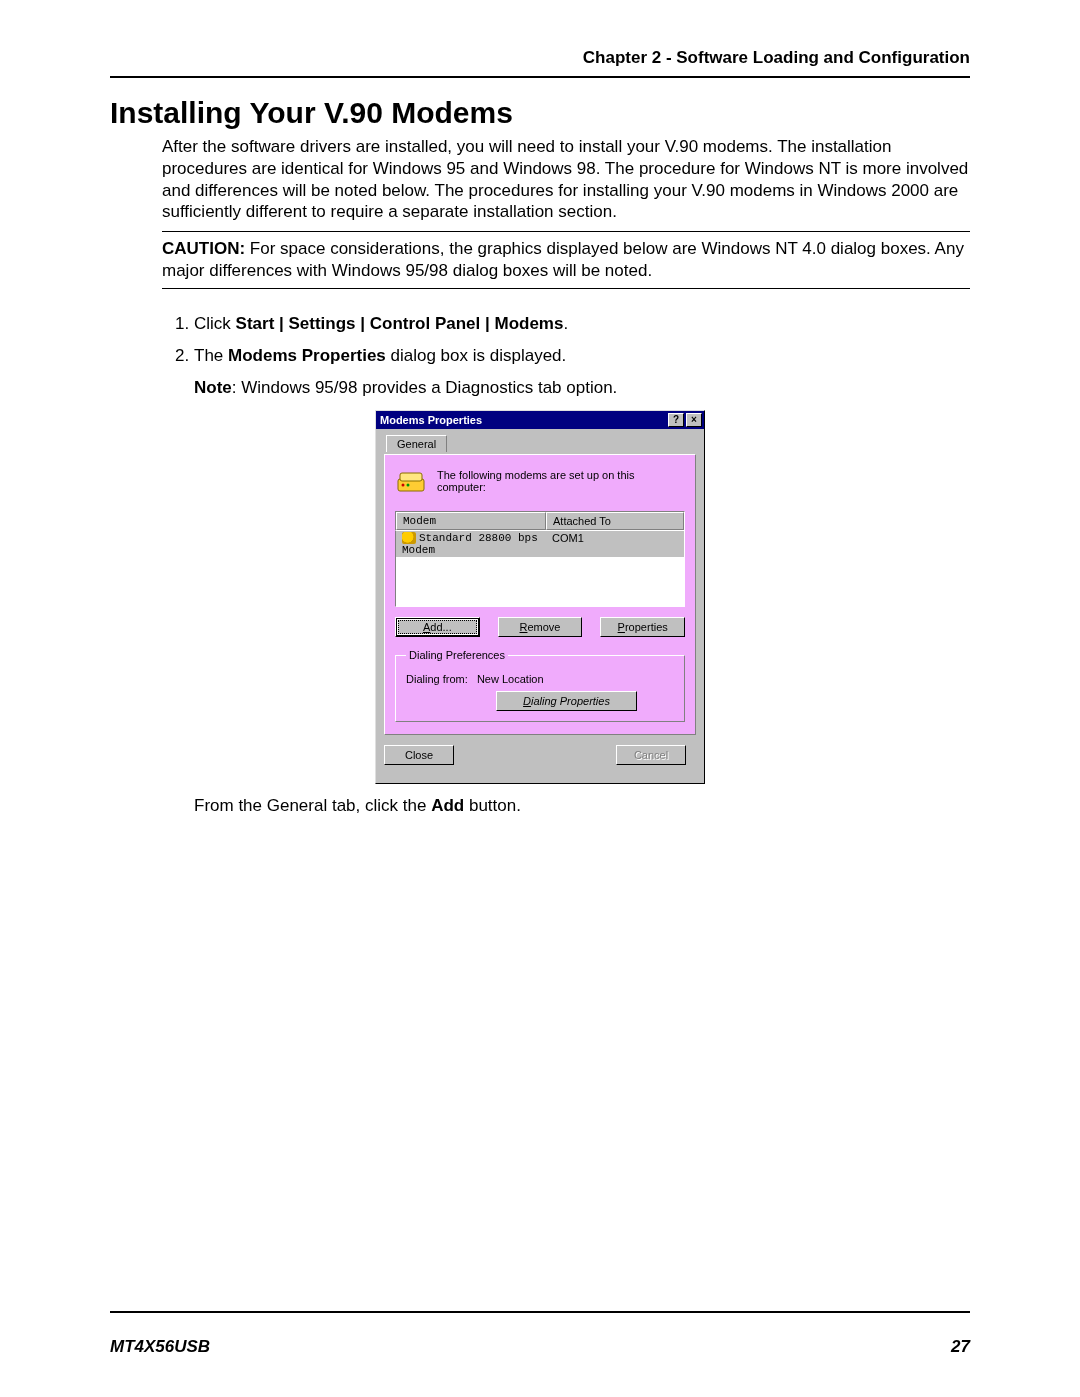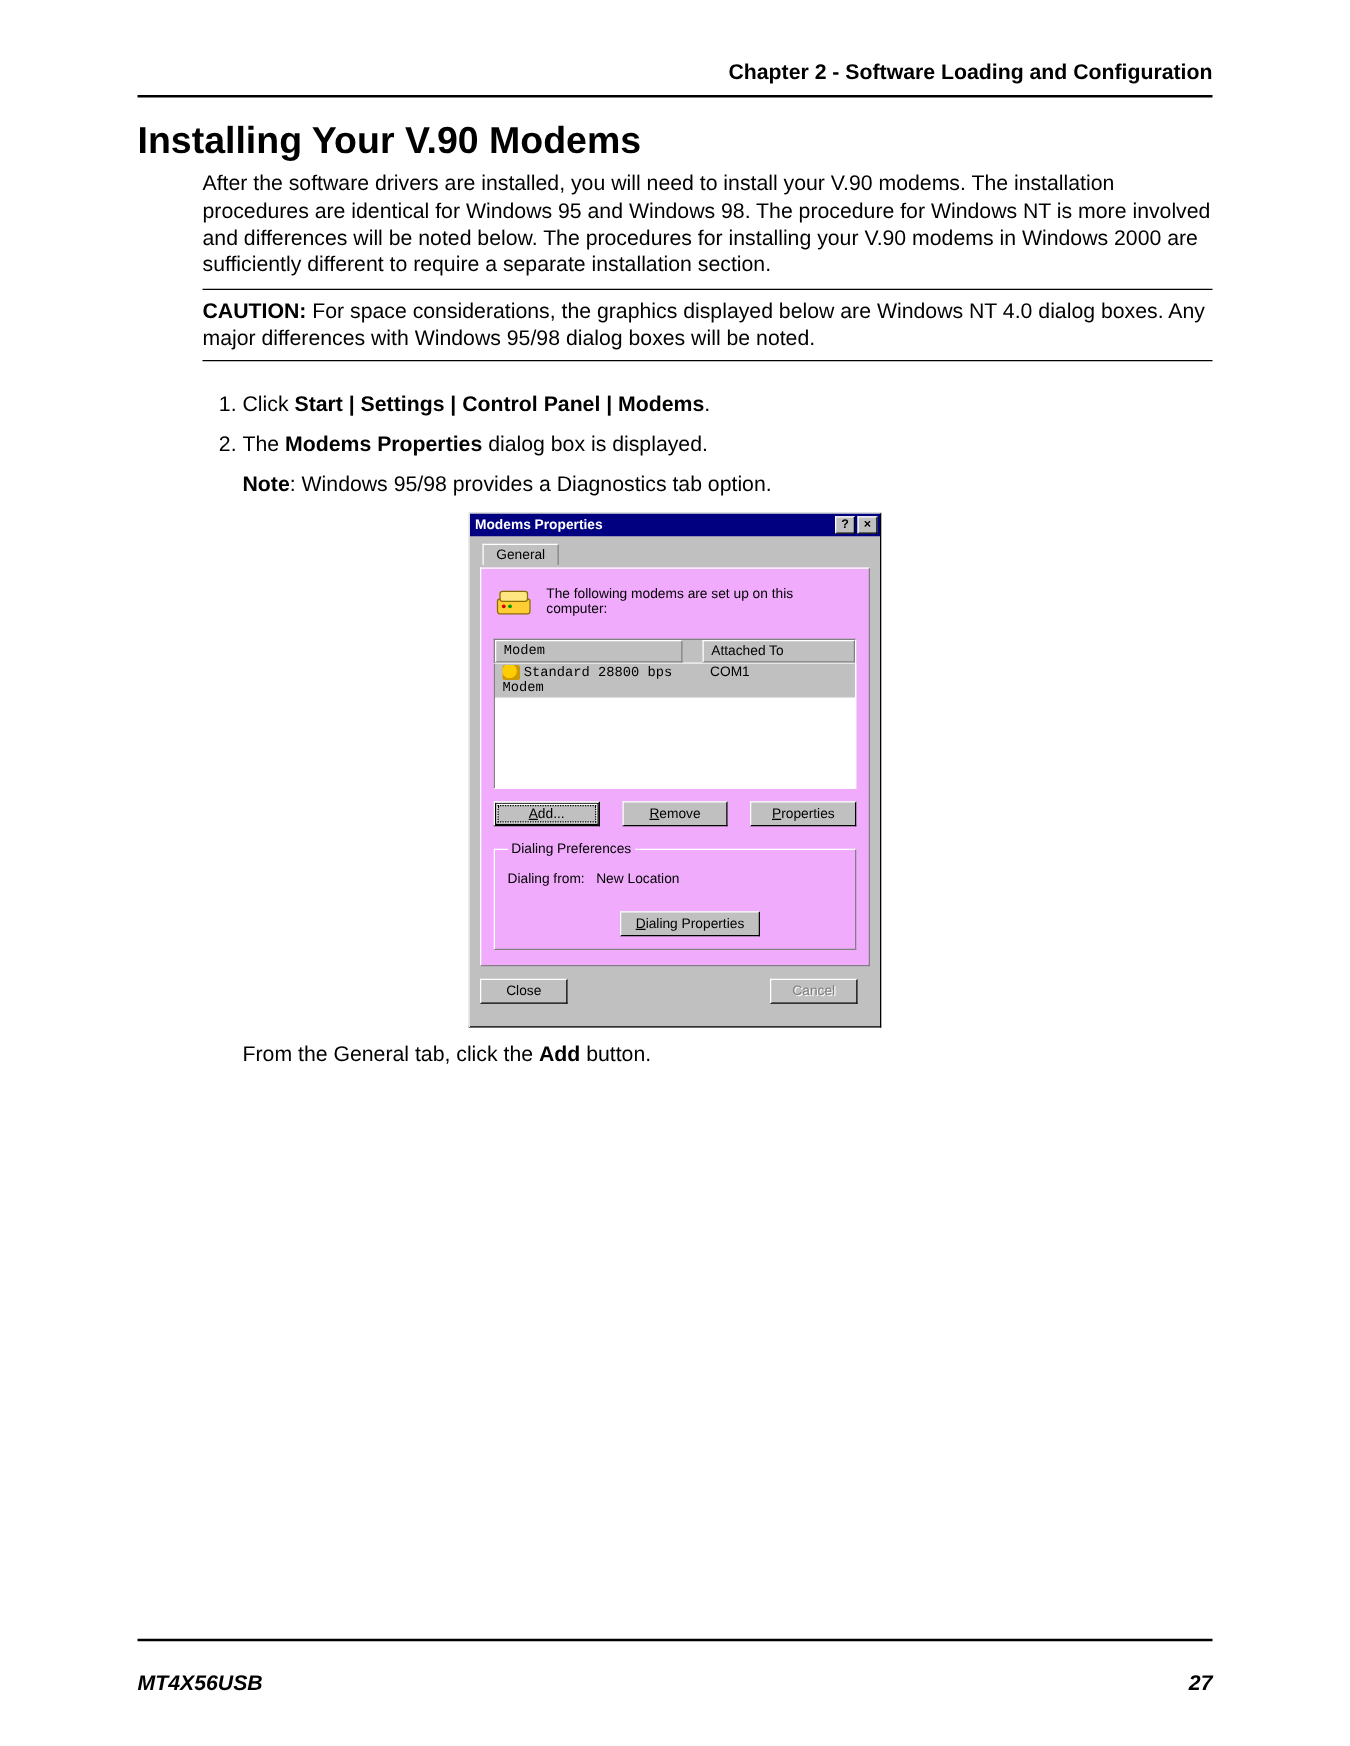--- a/index.html
+++ b/index.html
@@ -126,27 +126,27 @@
     border-right-color:#fff; border-bottom-color:#fff;
     background:#c0c0c0;
   }
   .listhdr .col {
     padding:2px 6px;
     border:1px solid #fff;
     border-right-color:#808080; border-bottom-color:#808080;
     font-size:11px;
   }
   .col1 { flex: 0 0 150px; font-family: Liberation Mono, monospace; }
-  .col2 { flex: 1; margin-left: 16px; }
+  .col2 { flex: 1; }
   .listbox {
     background:#fff;
     border:1px solid #808080;
     border-top:none;
     border-right-color:#fff; border-bottom-color:#fff;
-    height:100px;
+    height:76px;
   }
   .listrow {
     display:flex; background:#c0c0c0;
     font-size:11px;
   }
   .listrow div { padding:1px 6px; }
   .listrow .micon {
     width:14px; height:12px; display:inline-block;
     background: radial-gradient(circle at 40% 40%, #ffcc00 0 50%, #cc9900 55% 100%);
     border-radius:2px; margin-right:3px; vertical-align:middle;
@@ -163,21 +163,21 @@
   }
   .w-btn.focused { outline:1px dotted #000; outline-offset:-4px; box-shadow:0 0 0 1px #000 inset, 0 0 0 2px #fff inset; }
   fieldset.prefs {
     border:1px solid #808080;
     border-top-color:#fff; border-left-color:#fff;
     padding:8px 10px 10px 10px;
     margin:0;
   }
   fieldset.prefs legend { font-size:11px; padding:0 3px; }
   .prefline { font-size:11px; margin:4px 0; }
-  .dp-btn { width:112px; margin: 20px 0 0 90px; }
+  .dp-btn { width:141px; margin: 6px 0 0 90px; font-style: italic; }
   .dlg-footer { display:flex; justify-content:space-between; gap:12px; padding:10px 10px 10px 0; }
   .dlg-footer .w-btn { flex:0 0 70px; }
   .w-btn.disabled { color:#808080; text-shadow:1px 1px 0 #fff; }
   .underline-first::first-letter { text-decoration: underline; }
 
   
   .footer {
     position:absolute;
     left:110px; right:110px; bottom:40px;
     border-top:2.5px solid #000;

